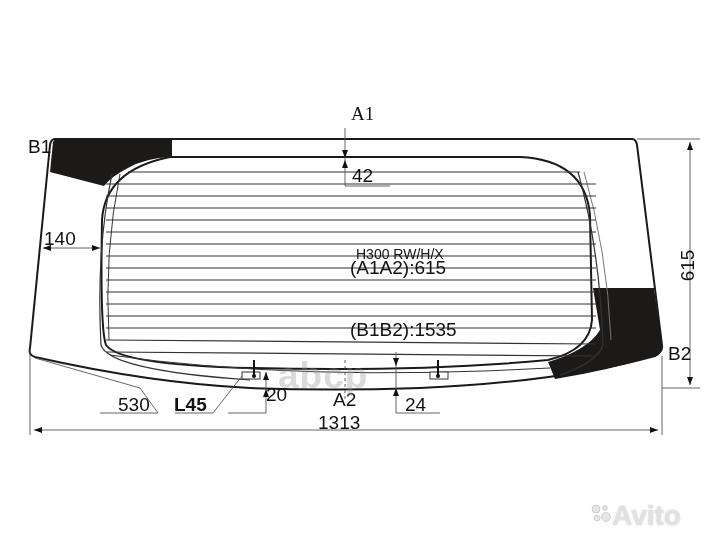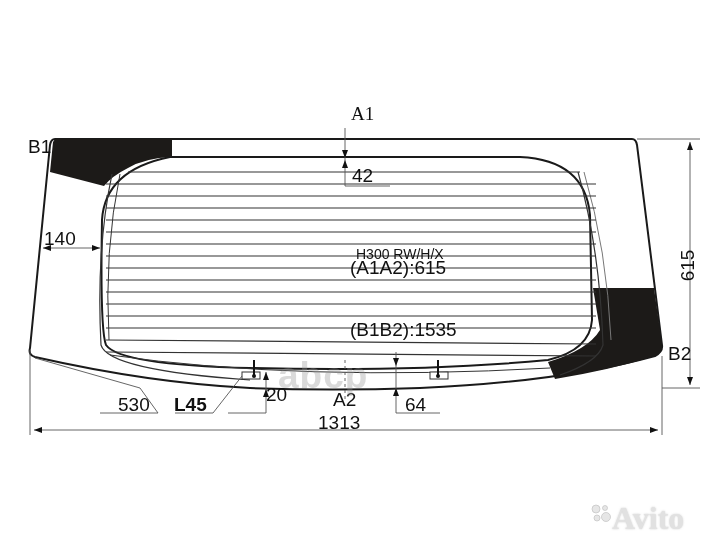--- a/index.html
+++ b/index.html
@@ -6,24 +6,24 @@
     body { width: 720px; height: 540px; overflow: hidden; position: relative;
            font-family: "Liberation Sans", sans-serif; }
     #canvas { position: absolute; left: 0; top: 0; width: 720px; height: 540px; }
     .lbl { position: absolute; color: #111; font-family: "Liberation Sans", sans-serif;
            font-size: 19px; line-height: 1; white-space: nowrap; }
     .lbl.sm { font-size: 14px; }
     .lbl.vert { transform: rotate(-90deg); transform-origin: center center; }
     .watermark-abcp { position: absolute; left: 278px; top: 355px; font-size: 37px;
            font-weight: bold; color: rgba(150,150,150,0.35); letter-spacing: 1px;
            font-family: "Liberation Sans", sans-serif; }
-    .watermark-avito { position: absolute; left: 612px; top: 500px; font-size: 32px;
+    .watermark-avito { position: absolute; left: 612px; top: 500px; font-size: 28px;
            font-weight: bold; color: rgba(225,225,225,0.95);
            text-shadow: 0 0 2px rgba(170,170,170,0.6);
-           font-family: Liberation Serif, serif; }
+           font-family: Liberation Sans, sans-serif; }
     .avito-dots { position: absolute; left: 590px; top: 502px; width: 22px; height: 22px; }
   </style>
 </head>
 <body>
 
 <svg id="canvas" viewBox="0 0 720 540" xmlns="http://www.w3.org/2000/svg">
 
   <path d="M55,139 L632,139 Q636,139 637,145 L662,345 Q663,352 655,356
            Q560,382 420,388 Q330,391 250,388 Q150,383 35,357 Q28,355 30,348 L50,145 Q51,139 55,139 Z" fill="#ffffff" stroke="#1a1a1a" stroke-width="2"></path>
 
@@ -126,21 +126,21 @@
 <div class="lbl" style="left:44px;top:229px;">140</div>
 <div class="lbl sm" style="left:356px;top:247px;">H300 RW/H/X</div>
 <div class="lbl" style="left:350px;top:258px;">(A1A2):615</div>
 <div class="lbl" style="left:350px;top:300px;margin-top:20px;">(B1B2):1535</div>
 <div class="lbl vert" style="left:672px;top:256px;">615</div>
 <div class="lbl" style="left:668px;top:344px;">B2</div>
 <div class="lbl" style="left:118px;top:395px;">530</div>
 <div class="lbl" style="left:174px;top:395px;font-weight:bold;">L45</div>
 <div class="lbl" style="left:234px;top:385px;margin-left:32px;">20</div>
 <div class="lbl" style="left:333px;top:390px;text-align:right;">A2</div>
-<div class="lbl" style="left:405px;top:395px;">64</div>
+<div class="lbl" style="left:405px;top:395px;">24</div>
 <div class="lbl" style="left:318px;top:413px;">1313</div>
 
 <div class="watermark-abcp">abcp</div>
 <svg class="avito-dots" viewBox="0 0 22 22">
   <circle cx="6" cy="7" r="4" fill="#e6e6e6" stroke="#bbb" stroke-width="0.6"></circle>
   <circle cx="15" cy="6" r="2.5" fill="#e6e6e6" stroke="#bbb" stroke-width="0.6"></circle>
   <circle cx="7" cy="16" r="3" fill="#e6e6e6" stroke="#bbb" stroke-width="0.6"></circle>
   <circle cx="16" cy="15" r="4.5" fill="#e6e6e6" stroke="#bbb" stroke-width="0.6"></circle>
 </svg>
 <div class="watermark-avito">Avito</div>

